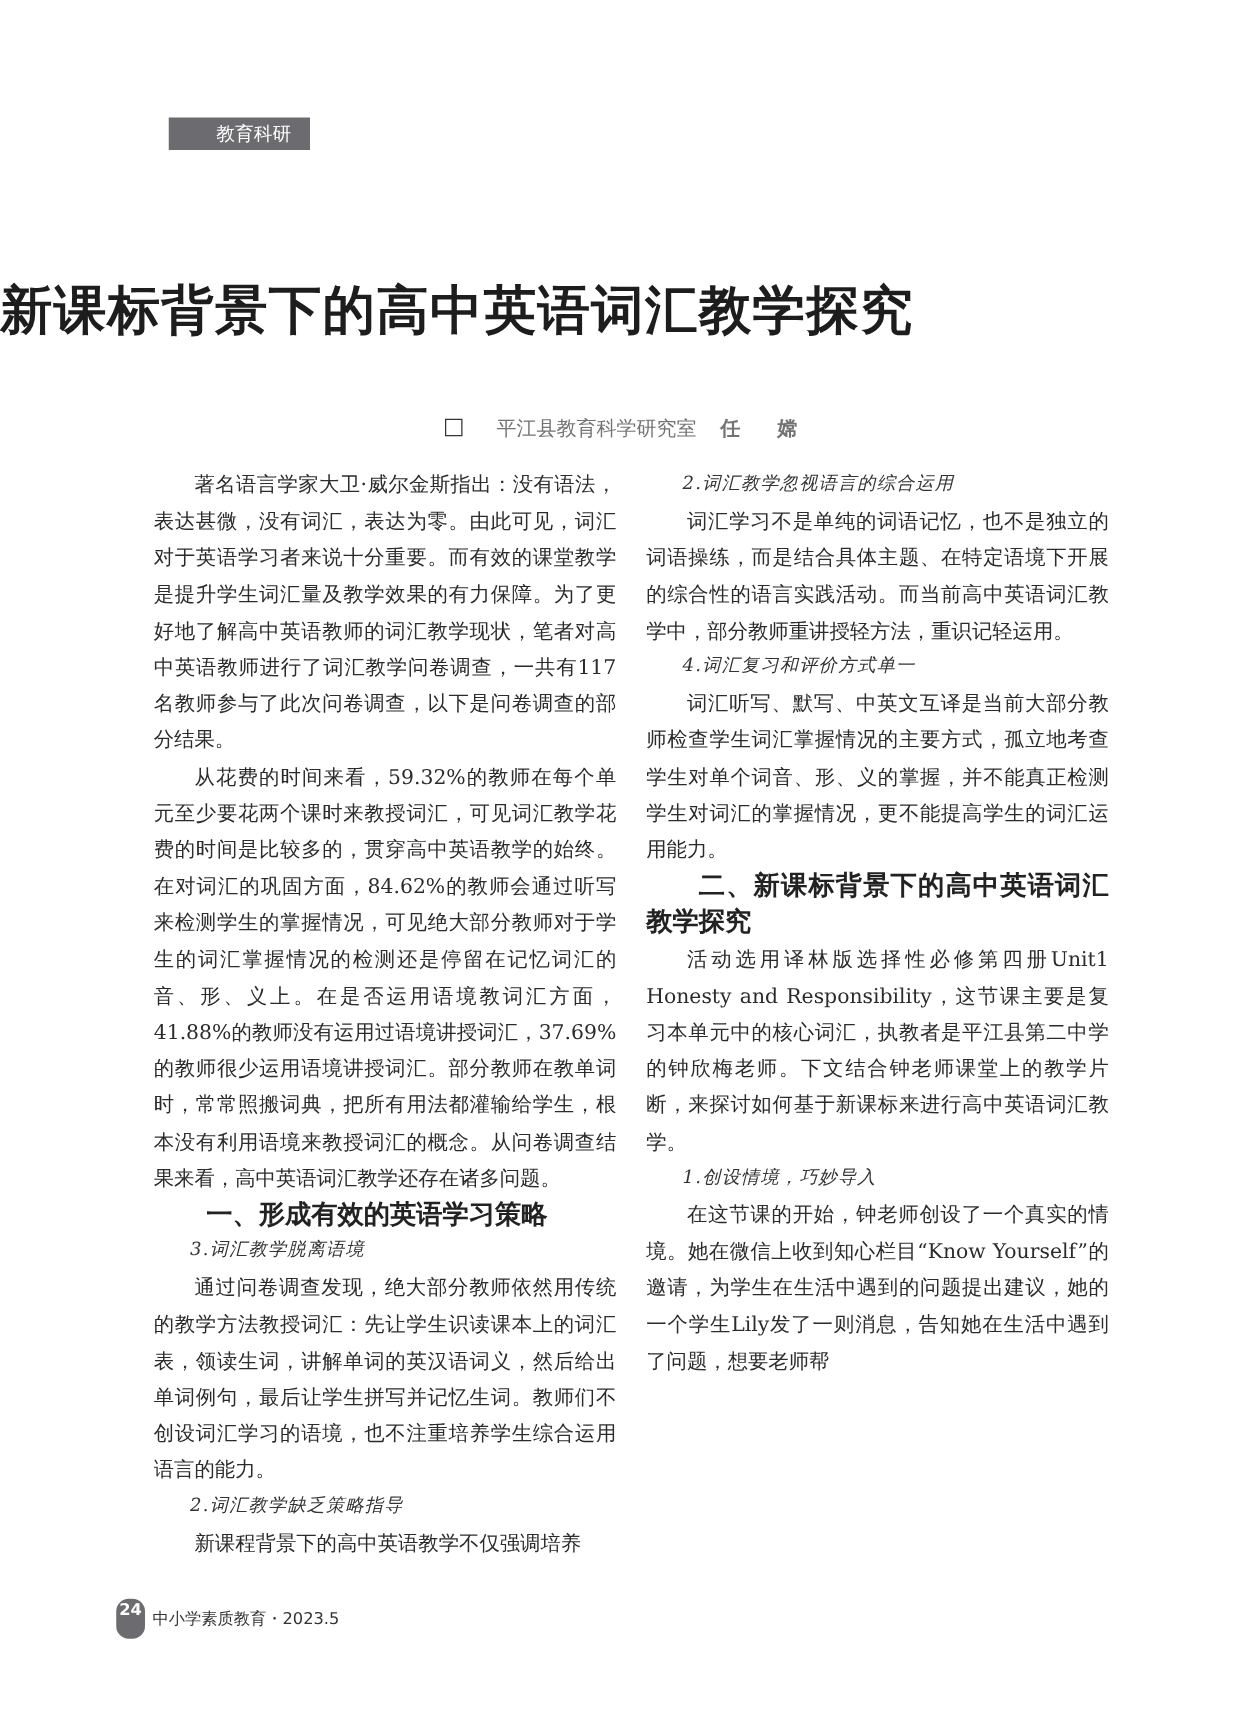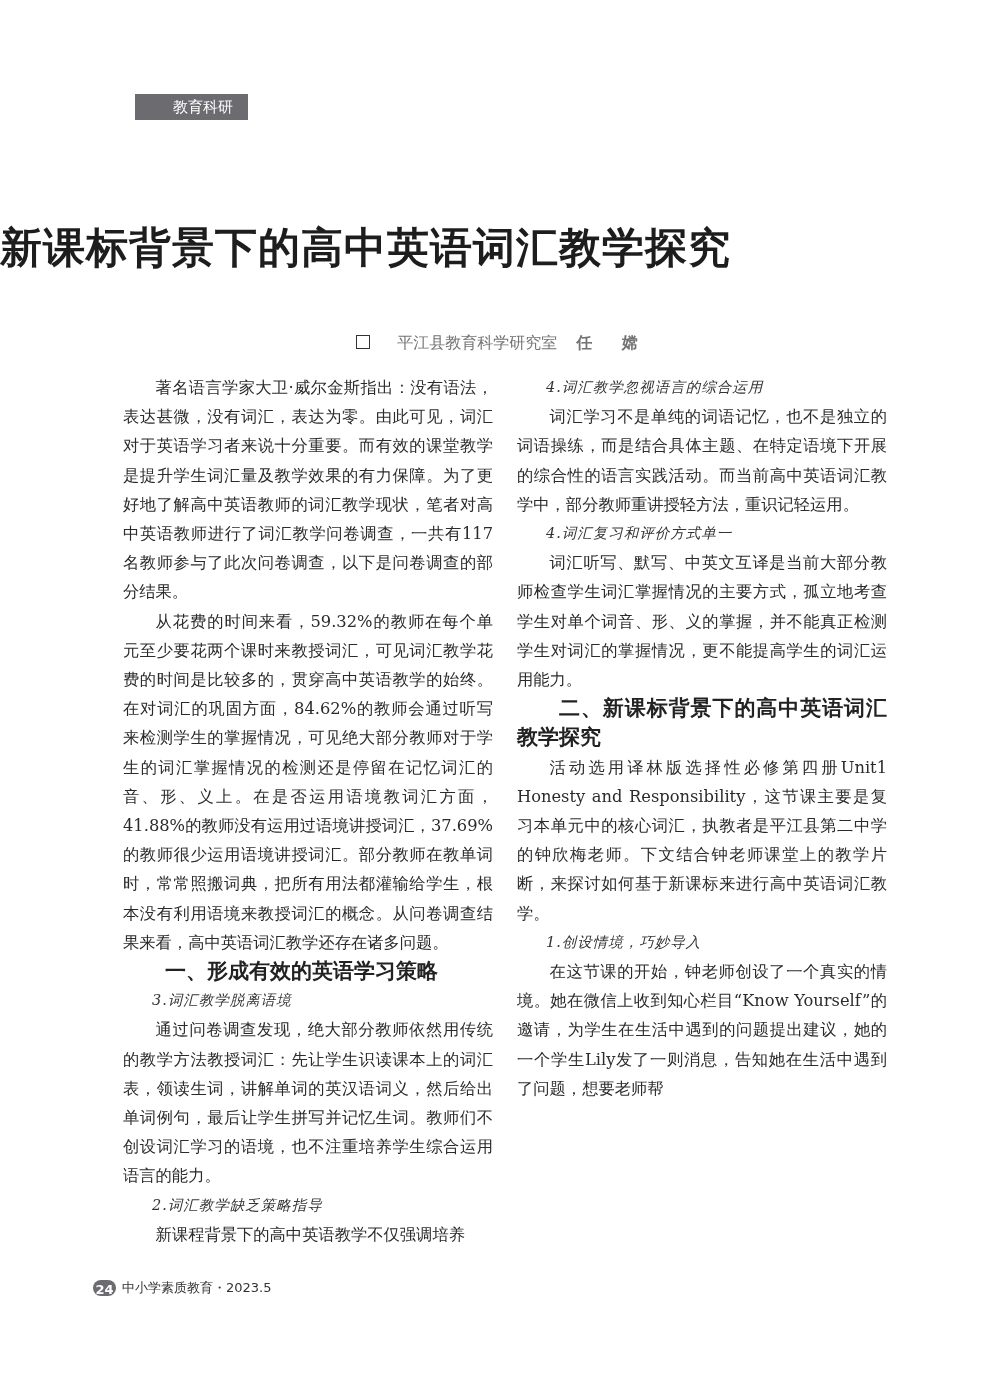--- a/index.html
+++ b/index.html
@@ -10,21 +10,21 @@
   .byline .box { display: inline-block; width: 12px; height: 12px; border: 1.2px solid #333; vertical-align: -1px; margin-right: 22px; }
   .byline .author { font-weight: bold; margin-left: 14px; letter-spacing: 12px; }
   .col { position: absolute; top: 373px; font-size: 16.3px; line-height: 29.2px; color: #2b2b2b; text-align: justify; }
   .col.left { left: 123px; width: 370px; }
   .col.right { left: 517px; width: 370px; }
   .col p { margin: 0; text-indent: 2em; }
   .col p.noindent { text-indent: 0; }
   .col .h1 { font-family: "DejaVu Sans", "Liberation Sans", sans-serif; font-weight: bold; font-size: 21px; text-indent: 2em; margin: 0; color: #222; }
   .col .h2 { font-style: italic; font-size: 14.5px; text-indent: 2em; margin: 0; letter-spacing: 1px; color: #333; }
   .footer { position: absolute; left: 93px; top: 1279px; font-family: "DejaVu Sans", "Liberation Sans", sans-serif; font-size: 13px; color: #333; display: flex; align-items: center; }
-  .footer .pagenum { display: inline-block; width: 23px; height: 16px; border-radius: 10px; background: #6c6c70; color: #fff; font-size: 13px; text-align: center; line-height: 20px; margin-right: 6px; font-weight: bold; }
+  .footer .pagenum { display: inline-block; width: 23px; height: 32px; border-radius: 10px; background: #6c6c70; color: #fff; font-size: 13px; text-align: center; line-height: 20px; margin-right: 6px; font-weight: bold; }
 </style>
 </head>
 <body>
 
 <div class="section-tag">教育科研</div>
 
 <h1 class="title" style="margin:0;">新课标背景下的高中英语词汇教学探究</h1>
 
 <div class="byline">
   <span class="box"></span>
@@ -35,21 +35,21 @@
 <div class="col left" id="col-left">
     <p>著名语言学家大卫·威尔金斯指出：没有语法，表达甚微，没有词汇，表达为零。由此可见，词汇对于英语学习者来说十分重要。而有效的课堂教学是提升学生词汇量及教学效果的有力保障。为了更好地了解高中英语教师的词汇教学现状，笔者对高中英语教师进行了词汇教学问卷调查，一共有117名教师参与了此次问卷调查，以下是问卷调查的部分结果。</p>
     <p>从花费的时间来看，59.32%的教师在每个单元至少要花两个课时来教授词汇，可见词汇教学花费的时间是比较多的，贯穿高中英语教学的始终。在对词汇的巩固方面，84.62%的教师会通过听写来检测学生的掌握情况，可见绝大部分教师对于学生的词汇掌握情况的检测还是停留在记忆词汇的音、形、义上。在是否运用语境教词汇方面，41.88%的教师没有运用过语境讲授词汇，37.69%的教师很少运用语境讲授词汇。部分教师在教单词时，常常照搬词典，把所有用法都灌输给学生，根本没有利用语境来教授词汇的概念。从问卷调查结果来看，高中英语词汇教学还存在诸多问题。</p>
     <p class="h1">一、形成有效的英语学习策略</p>
     <p class="h2">3.词汇教学脱离语境</p>
     <p>通过问卷调查发现，绝大部分教师依然用传统的教学方法教授词汇：先让学生识读课本上的词汇表，领读生词，讲解单词的英汉语词义，然后给出单词例句，最后让学生拼写并记忆生词。教师们不创设词汇学习的语境，也不注重培养学生综合运用语言的能力。</p>
     <p class="h2">2.词汇教学缺乏策略指导</p>
     <p>新课程背景下的高中英语教学不仅强调培养</p>
   </div>
 <div class="col right" id="col-right">
-    <p class="h2">4.词汇教学忽视语言的综合运用</p>
+    <p class="h2">2.词汇教学忽视语言的综合运用</p>
     <p>词汇学习不是单纯的词语记忆，也不是独立的词语操练，而是结合具体主题、在特定语境下开展的综合性的语言实践活动。而当前高中英语词汇教学中，部分教师重讲授轻方法，重识记轻运用。</p>
     <p class="h2">4.词汇复习和评价方式单一</p>
     <p>词汇听写、默写、中英文互译是当前大部分教师检查学生词汇掌握情况的主要方式，孤立地考查学生对单个词音、形、义的掌握，并不能真正检测学生对词汇的掌握情况，更不能提高学生的词汇运用能力。</p>
     <p class="h1">二、新课标背景下的高中英语词汇教学探究</p>
     <p>活动选用译林版选择性必修第四册Unit1 Honesty and Responsibility，这节课主要是复习本单元中的核心词汇，执教者是平江县第二中学的钟欣梅老师。下文结合钟老师课堂上的教学片断，来探讨如何基于新课标来进行高中英语词汇教学。</p>
     <p class="h2">1.创设情境，巧妙导入</p>
     <p>在这节课的开始，钟老师创设了一个真实的情境。她在微信上收到知心栏目“Know Yourself”的邀请，为学生在生活中遇到的问题提出建议，她的一个学生Lily发了一则消息，告知她在生活中遇到了问题，想要老师帮</p>
   </div>
 
 <div class="footer">

